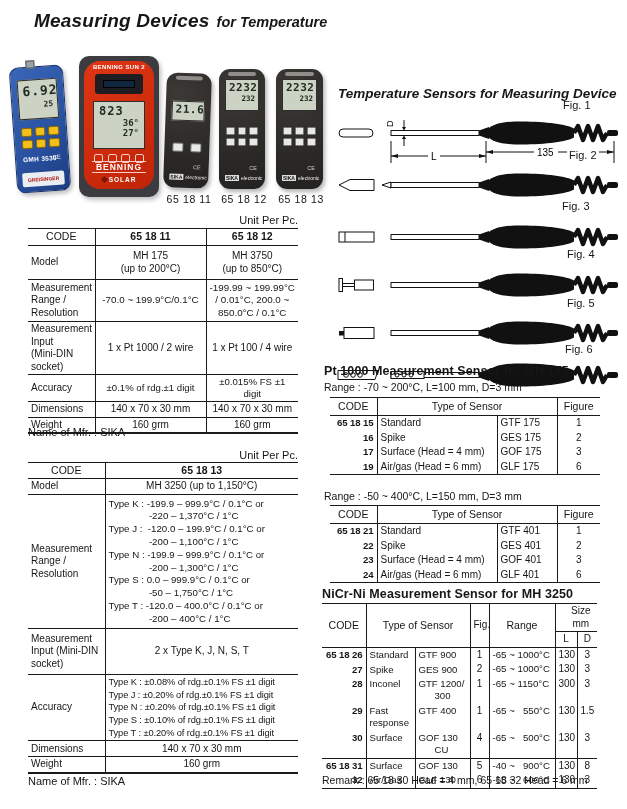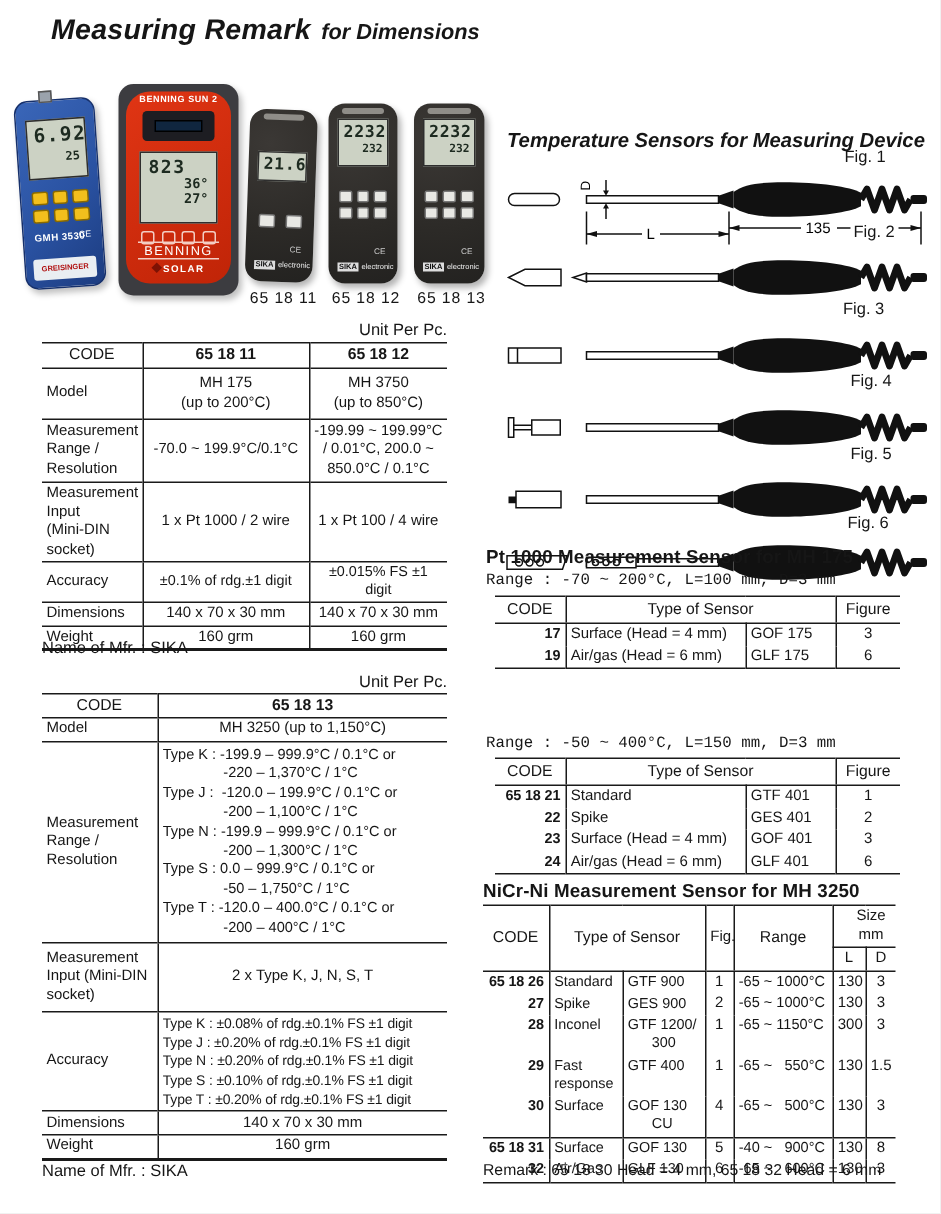--- a/index.html
+++ b/index.html
@@ -13,21 +13,21 @@
   .pre { white-space: pre-wrap; }
   .b { font-weight: bold; }
   .c { text-align: center; }
   .r { text-align: right; }
 
   
   .main-title { font-size: 19px; font-weight: bold; font-style: italic; letter-spacing: 0.2px; }
   .main-subtitle { font-size: 14.5px; font-weight: bold; font-style: italic; margin-left: 7px; }
   .sensors-title { font-size: 13.5px; font-weight: bold; font-style: italic; }
   .sec-head { font-size: 12.5px; font-weight: bold; letter-spacing: 0.1px; }
-  .range-line { font-size: 10.5px; font-family: Liberation Mono, monospace; }
+  .range-line { font-size: 10.5px; }
   .note { font-size: 11px; }
 
   
   table.t { border-collapse: collapse; table-layout: fixed; font-size: 10px; }
   table.t td { padding: 1px 3px; vertical-align: middle; line-height: 1.25; }
   .tL { border-top: 1.5px solid #1a1a1a; border-bottom: 2px solid #1a1a1a; }
   .tL td + td { border-left: 1.2px solid #1a1a1a; }
   .tL tr + tr td { border-top: 1.1px solid #1a1a1a; }
   .tL tr.hrow td { font-size: 10.5px; }
   .tL tr.under td { border-top: 1.6px solid #1a1a1a; }
@@ -66,21 +66,21 @@
   .dev-red { background:#3c3c40; border-radius:10px; box-shadow: 2px 3px 4px rgba(0,0,0,0.25); }
   .red-body { position:absolute; top:5px; left:5px; right:5px; bottom:8px; background:linear-gradient(145deg,#e03514,#c02407); border-radius:16px; }
   .red-head { color:#fff; font-size:6px; font-weight:bold; text-align:center; padding-top:3px; letter-spacing:0.4px; }
   .red-slot { position:absolute; top:13px; left:11px; right:11px; height:20px; background:#1d1d22; border-radius:3px; }
   .red-slot-in { position:absolute; top:6px; left:8px; right:8px; height:8px; background:#10263f; border:1px solid #000; }
   .red-lcd { position:absolute; top:40px; left:9px; right:9px; height:48px; padding:2px 5px; }
   .red-lcd .v1 { font-size:12px; letter-spacing:1px; }
   .red-lcd .v2, .red-lcd .v3 { font-size:9px; text-align:right; }
   .red-icons { position:absolute; top:93px; left:10px; right:10px; display:flex; justify-content:space-between; }
   .red-icons span { width:9px; height:9px; border:1px solid #f3cdc3; border-radius:2px; }
-  .red-brand { position:absolute; bottom:16px; left:8px; right:8px; color:#fff; font-size:8.5px; font-weight:normal;
+  .red-brand { position:absolute; bottom:16px; left:8px; right:8px; color:#fff; font-size:8.5px; font-weight:bold;
                text-align:center; letter-spacing:1px; border-top:1px solid #f3cdc3; border-bottom:1px solid #f3cdc3; }
   .red-brand2 { position:absolute; bottom:6px; width:100%; color:#fff; font-size:6.5px; font-weight:bold; text-align:center; letter-spacing:1px; }
   .red-diamond { display:inline-block; width:5px; height:5px; background:#7d1204; transform:rotate(45deg); margin-right:2px; }
 
   .dev-black { background:radial-gradient(circle at 30% 20%, #3b3835 0%, #2c2a27 60%, #232220 100%);
                border-radius:11px; box-shadow: 2px 3px 4px rgba(0,0,0,0.3); }
   .bk-strip { position:absolute; top:3px; left:20%; width:60%; height:4px; background:#8f8d88; border-radius:2px; }
   .bk-lcd { position:absolute; left:6px; right:6px; padding:1px 3px; }
   .bk-lcd .v1 { font-size:11px; letter-spacing:0.5px; }
   .bk-lcd .v2 { font-size:7.5px; text-align:right; }
@@ -108,21 +108,21 @@
         <rect x="55" y="12.5" width="88" height="5" fill="#fff" stroke="#111" stroke-width="1"></rect>
         <polygon points="143,12.5 153,9 153,21 143,17.5" fill="#111"></polygon>
         <path d="M153,10 C160,4.5 172,3.5 186,3.5 C210,3.5 231,6.5 238,10.5 L238,19.5 C231,23.5 210,26.5 186,26.5 C172,26.5 160,25.5 153,20 Z" fill="#111"></path>
         <path d="M238,15 l4,-7 5,14 5,-14 5,14 5,-14 5,14 4,-7" fill="none" stroke="#111" stroke-width="4.5" stroke-linejoin="round"></path>
         <rect x="271" y="12" width="11" height="6" rx="2" fill="#111"></rect>
       </g>
     </defs>
   </svg>
 
   <div class="abs" style="left:34px; top:10px;">
-    <span class="main-title">Measuring Remark</span><span class="main-subtitle">for Dimensions</span>
+    <span class="main-title">Measuring Devices</span><span class="main-subtitle">for Temperature</span>
   </div>
 
   <div class="dev dev-blue abs" style="left:13px; top:66px; width:54px; height:126px; transform:rotate(-4deg);">
     <div class="blue-plug"></div>
     <div class="lcd blue-lcd">
       <div class="v1">6.92</div>
       <div class="v2">25</div>
     </div>
     <div class="keypad blue-keys">
       <div class="key-y"></div>
@@ -414,20 +414,32 @@
         <col style="width:60px">
         <col style="width:43px">
       </colgroup>
     <tbody>
         <tr class="hrow" style="height:18px;">
       <td class="c">CODE</td>
       <td class="c bl" colspan="2">Type of Sensor</td>
       <td class="c bl">Figure</td>
     </tr>
     <tr style="height:13px;">
+      <td class="code">65 18 15</td>
+      <td class="bl">Standard</td>
+      <td class="bl">GTF 175</td>
+      <td class="fg bl">1</td>
+    </tr>
+    <tr style="height:13px;">
+      <td class="code">16</td>
+      <td class="bl">Spike</td>
+      <td class="bl">GES 175</td>
+      <td class="fg bl">2</td>
+    </tr>
+    <tr style="height:13px;">
       <td class="code">17</td>
       <td class="bl">Surface (Head = 4 mm)</td>
       <td class="bl">GOF 175</td>
       <td class="fg bl">3</td>
     </tr>
     <tr style="height:13px;">
       <td class="code">19</td>
       <td class="bl">Air/gas (Head = 6 mm)</td>
       <td class="bl">GLF 175</td>
       <td class="fg bl">6</td>

